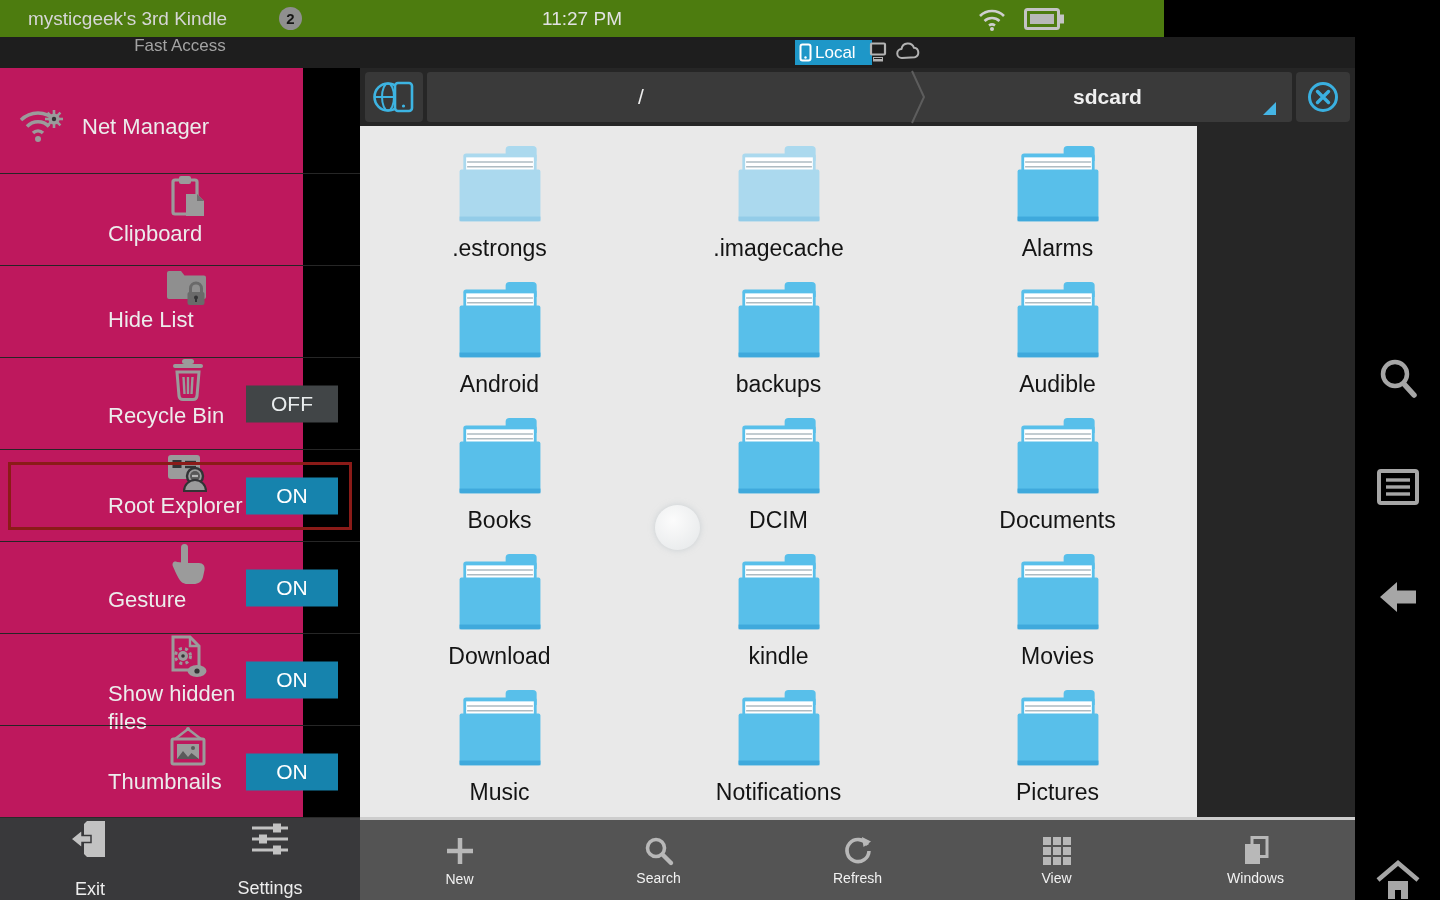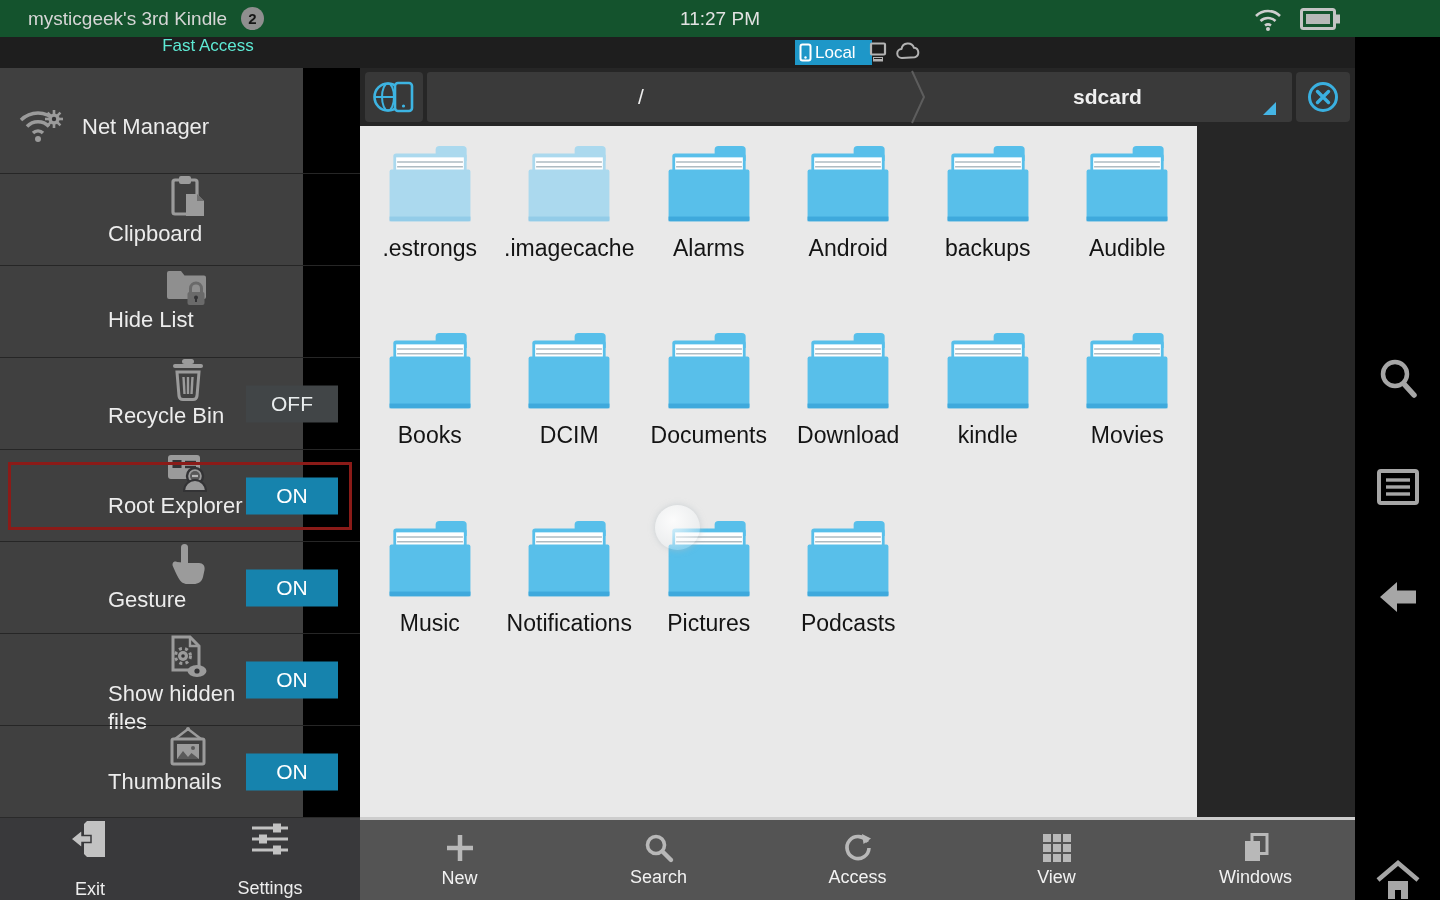--- a/index.html
+++ b/index.html
@@ -1,46 +1,46 @@
 <!DOCTYPE html>
 <html><head>
 <meta charset="utf-8">
 <style>
   * { margin:0; padding:0; box-sizing:border-box; }
   html,body { width:1440px; height:900px; overflow:hidden; background:#000;
     font-family:"Liberation Sans", sans-serif; }
   .screen { position:relative; width:1440px; height:900px; background:#000; }
 
   
-  .status-bar { position:absolute; left:0; top:0; width:1440px; height:37px;
-    background:#14532d; display:flex; align-items:center; }
+  .status-bar { position:absolute; left:0; top:0; width:1164px; height:37px;
+    background:#4d7c0f; display:flex; align-items:center;gap:38px; }
   .device-name { margin-left:28px; color:#d6d6d6; font-size:19px; }
   .notif-badge { margin-left:14px; width:23px; height:23px; border-radius:50%;
     background:#8f8f8f; color:#161616; font-size:15px; font-weight:bold;
     display:flex; align-items:center; justify-content:center; }
   .clock { position:absolute; left:50%; transform:translateX(-50%);
     color:#e2e2e2; font-size:19px; }
   .status-icons { position:absolute; right:100px; top:0; height:37px;
     display:flex; align-items:center; gap:16px; }
 
   
   .sub-bar { position:absolute; left:0; top:37px; width:1440px; height:31px;
     background:#1e1e1e; }
   .fast-access { position:absolute; left:0; top:0; width:360px; height:17px;
     display:flex; align-items:center; justify-content:center;
-    color:#5eead4; font-size:17px;margin-left:28px; }
+    color:#a3a3a3; font-size:17px; }
   .tab-local { position:absolute; left:795px; top:3px; height:25px;
     background:#1e97c8; color:#fff; font-size:17px; display:flex;
     align-items:center; padding:0 16px 0 4px; gap:3px; }
   .tab-side-icon { position:absolute; top:5px; }
   .tab-pc { left:868px; } .tab-cloud { left:896px; }
 
   
   .sidebar { position:absolute; left:0; top:68px; width:303px; height:749px;
-    background:#404040; }
+    background:#be185d; }
   .side-rows { position:absolute; top:13px; left:0; width:360px; }
   .side-row { position:relative; height:92px; display:flex; align-items:center; }
   .side-row + .side-row { border-top:1px solid #262626;flex-direction:column; }
   .side-icon { width:50px; margin-left:16px; display:flex; justify-content:center; }
   .side-label { margin-left:16px; color:#ececec; font-size:22px; width:160px;
     line-height:1.25; }
   .toggle { position:absolute; right:22px; top:50%; transform:translateY(-50%);
     width:92px; height:37px; display:flex; align-items:center;
     justify-content:center; font-size:21px; }
   .toggle.on  { background:#1683ad; color:#fff; }
@@ -68,37 +68,37 @@
   .crumb-cur { position:absolute; left:496px; top:0; width:369px; height:50px;
     display:flex; align-items:center; justify-content:center; color:#efefef;
     font-size:21px;font-weight:bold; }
   .crumb-caret { position:absolute; right:16px; bottom:7px; width:0; height:0;
     border-left:13px solid transparent; border-bottom:13px solid #45b5e5; }
   .close-btn { position:absolute; left:936px; top:4px; width:54px; height:50px;
     background:#383838; border-radius:4px; display:flex; align-items:center;
     justify-content:center; }
 
   .grid-area { position:absolute; left:0; top:58px; width:837px; height:749px;
-    background:#e9e9e9; display:grid; grid-template-columns:repeat(6,1fr);
+    background:#e9e9e9; display:grid; grid-template-columns:repeat(3,1fr);
     grid-template-rows:repeat(4,1fr); }
   .cell { display:flex; flex-direction:column; align-items:center;
     justify-content:flex-start; padding-top:18px; }
   .cell .fname { margin-top:6px; color:#141414; font-size:23px; }
   .folder-svg { --c1:#58bfea; --c2:#3fa9dc; }
   .folder-svg.hidden-f { --c1:#abd9ee; --c2:#93cce8; }
   .touch-dot { position:absolute; left:295px; top:379px; width:45px; height:45px;
     border-radius:50%;
     background:radial-gradient(circle at 40% 35%, rgba(255,255,255,.85),
       rgba(240,245,248,.35) 70%, rgba(220,230,235,.25));
     box-shadow:0 0 6px rgba(180,190,195,.6); }
 
   .main-toolbar { position:absolute; left:0; top:749px; width:995px; height:83px;
     background:#545454; border-top:3px solid #cdcdcd; display:flex; }
   .tool-btn { flex:1; display:flex; flex-direction:column; align-items:center;
-    justify-content:center; gap:3px; color:#f2f2f2; font-size:18px; }
+    justify-content:center; gap:3px; color:#f2f2f2; font-size:14px; }
 
   
   .right-strip { position:absolute; left:1355px; top:37px; width:85px;
     height:863px; background:#000; }
   .rs-btn { position:absolute; left:0; width:85px; display:flex;
     justify-content:center; }
   .rs-search { top:320px; } .rs-menu { top:430px; }
   .rs-back { top:541px; } .rs-home { top:822px; }
 
   svg { display:block; }
@@ -480,21 +480,21 @@
         </span>
         <span>Search</span>
       </div>
       <div class="tool-btn">
         <span>
           <svg width="32" height="32" viewBox="0 0 32 32">
             <path d="M25.5 10 A11 11 0 1 0 27 16" stroke="#b8b8b8" stroke-width="3.6" fill="none"></path>
             <path d="M20 2 L29 6.5 L21.5 12 z" fill="#b8b8b8"></path>
           </svg>
         </span>
-        <span>Access</span>
+        <span>Refresh</span>
       </div>
       <div class="tool-btn">
         <span>
           <svg width="32" height="32" viewBox="0 0 32 32">
             <g fill="#b8b8b8">
               <rect x="2" y="2" width="8" height="8"></rect>
                 <rect x="12" y="2" width="8" height="8"></rect>
                 <rect x="22" y="2" width="8" height="8"></rect>
               <rect x="2" y="12" width="8" height="8"></rect>
                 <rect x="12" y="12" width="8" height="8"></rect>

